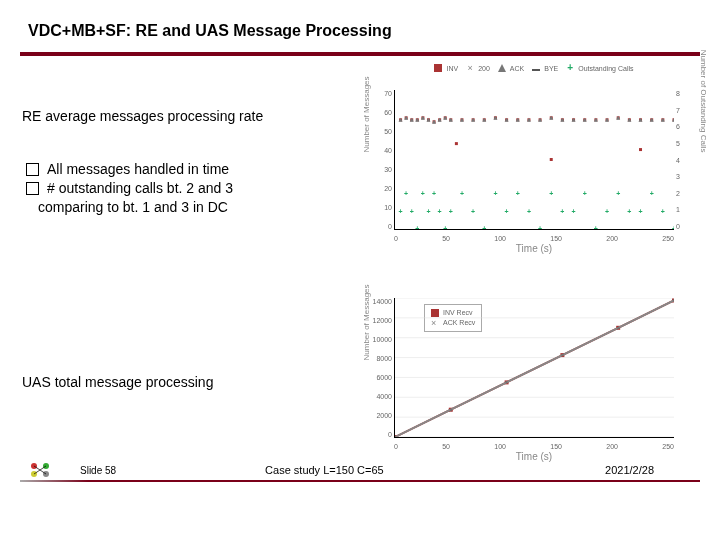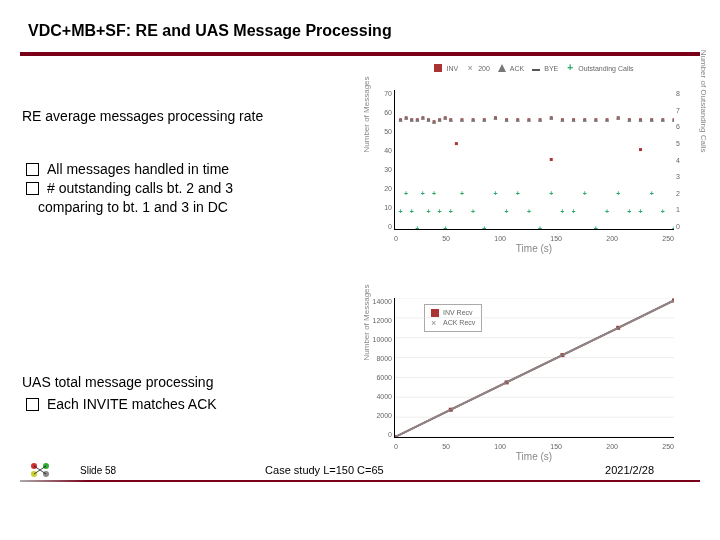--- a/index.html
+++ b/index.html
@@ -201,26 +201,20 @@
     <div class="bullet-line">
         <span class="bullet-mark"></span>
         <span># outstanding calls bt. 2 and 3</span>
       </div>
     <div class="bullet-line indent">
         <span>comparing to bt. 1 and 3 in DC</span>
       </div>
   </div>
 
   <div class="text-block heading-uas">UAS total message processing</div>
-  <div class="text-block bullets-uas">
-    <div class="bullet-line">
-        <span class="bullet-mark"></span>
-        <span>Each INVITE matches ACK</span>
-      </div>
-  </div>
 
   <div class="chart top">
     <div class="legend">
       <span class="legend-item">
           <span class="sw sq"></span>
           <span>INV</span>
         </span>
       <span class="legend-item">
           <span class="sw cross">×</span>
           <span>200</span>

